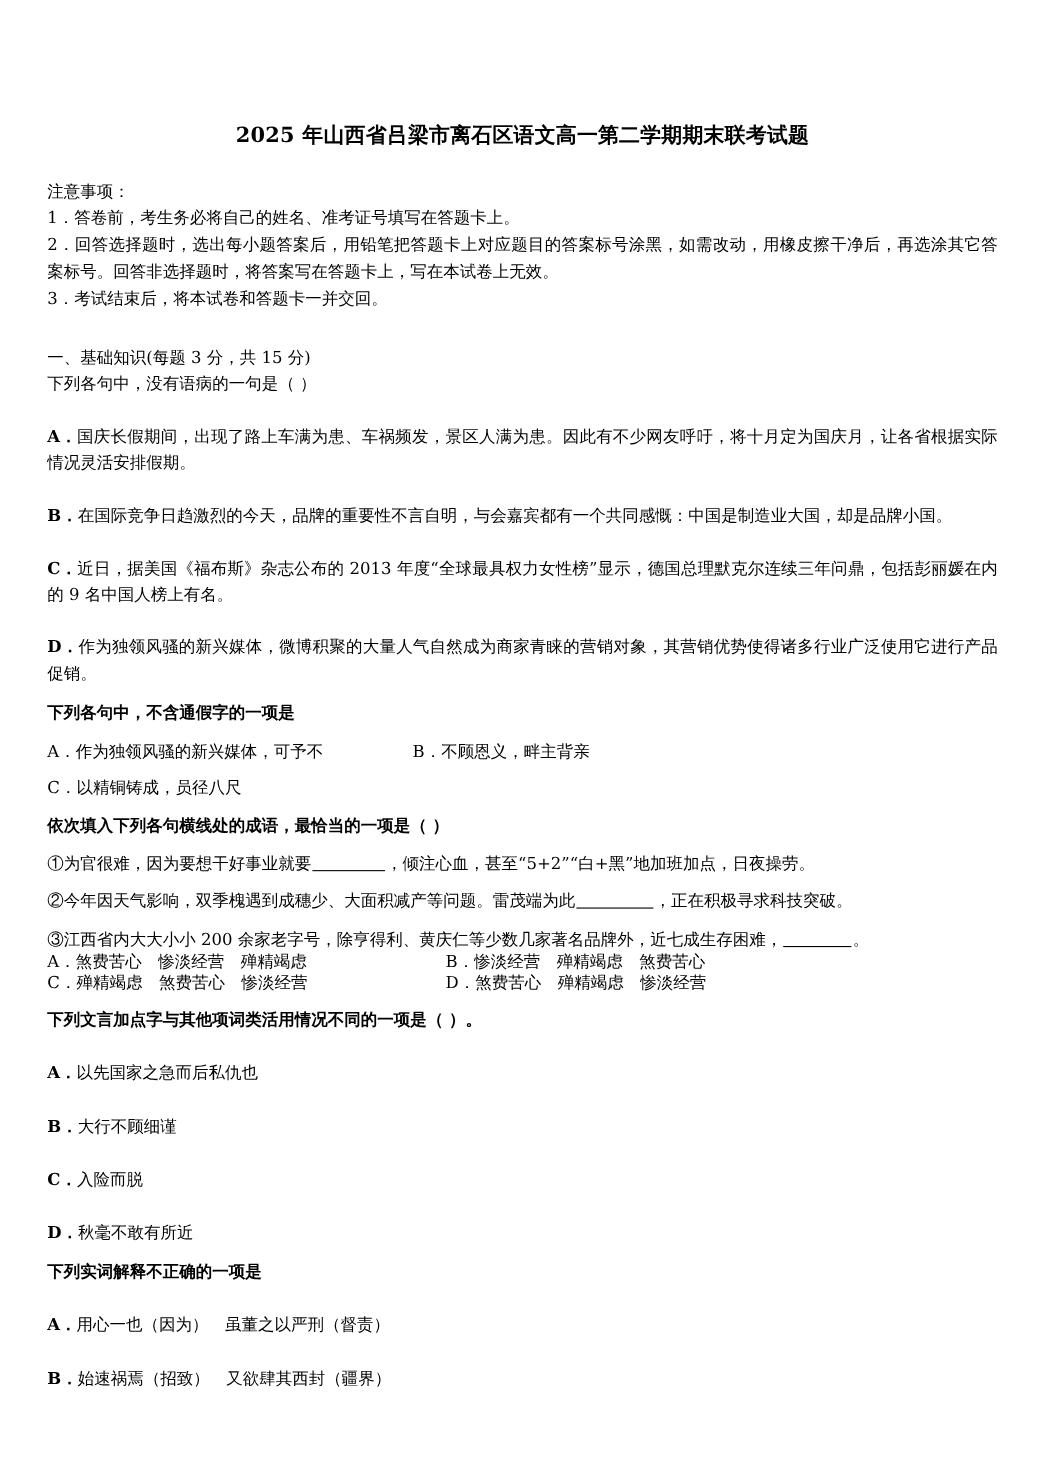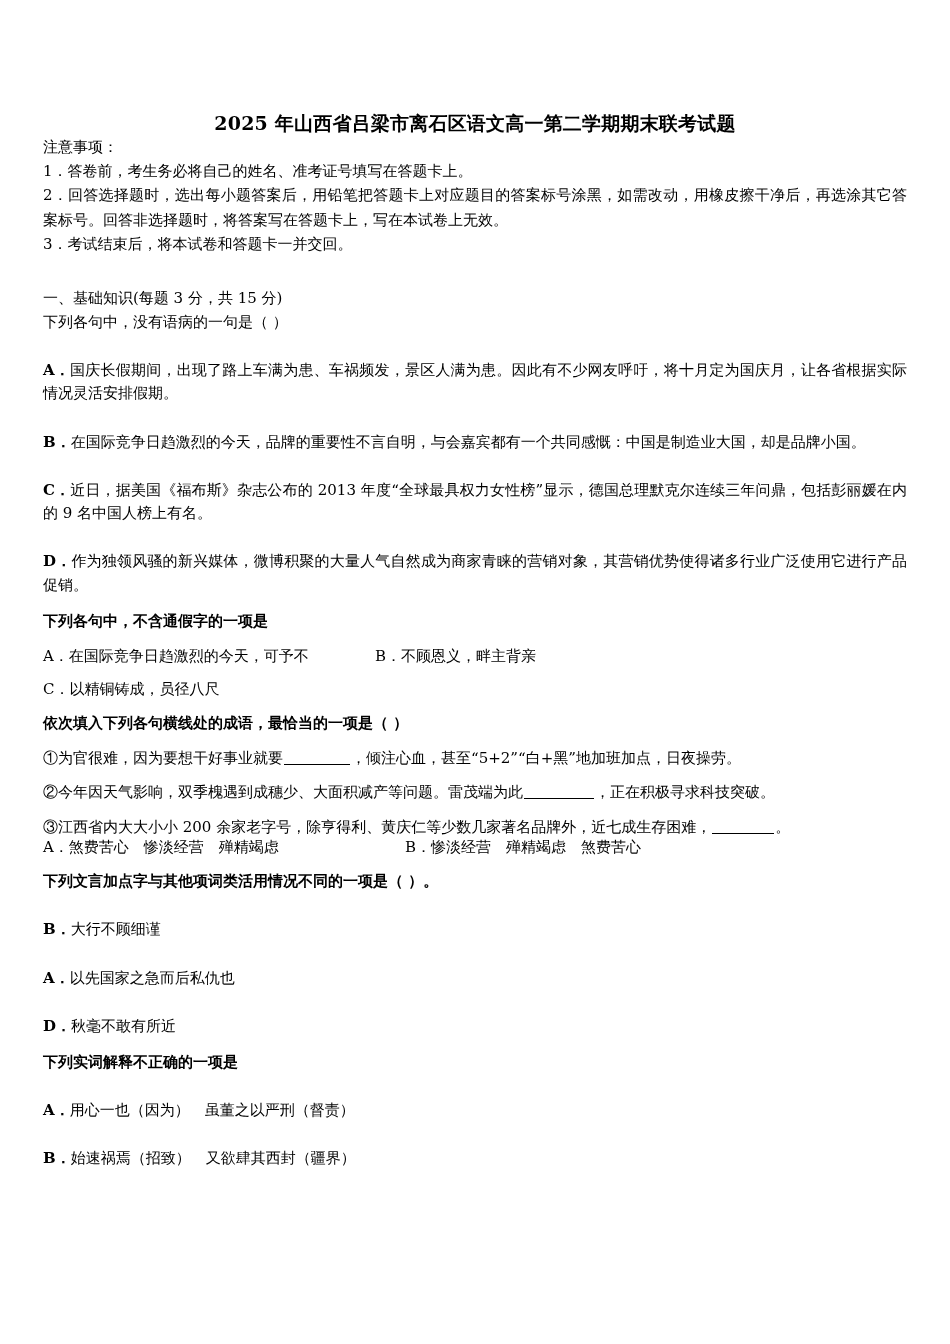--- a/index.html
+++ b/index.html
@@ -27,20 +27,21 @@
     text-align: center;
     font-size: 19px;
     font-weight: bold;
     letter-spacing: 0.2px;
     margin: 0;
     padding-top: 112px;
     line-height: 1.25;
   }
   .notice-head {
     font-size: 15px;
+    margin-top: 27px;
     line-height: 1.55;
   }
   .notice-line {
     font-size: 15px;
     line-height: 1.62;
     text-align: justify;
     text-justify: inter-ideograph;
   }
   .section-title {
     font-size: 15px;
@@ -125,42 +126,47 @@
   <div class="stem">下列各句中，没有语病的一句是（        ）</div>
 
   <div class="opt"><span class="lbl">A．</span><span>国庆长假期间，出现了路上车满为患、车祸频发，景区人满为患。因此有不少网友呼吁，将十月定为国庆月，让各省根据实际情况灵活安排假期。</span></div>
   <div class="opt"><span class="lbl">B．</span><span>在国际竞争日趋激烈的今天，品牌的重要性不言自明，与会嘉宾都有一个共同感慨：中国是制造业大国，却是品牌小国。</span></div>
   <div class="opt"><span class="lbl">C．</span><span>近日，据美国《福布斯》杂志公布的 2013 年度“全球最具权力女性榜”显示，德国总理默克尔连续三年问鼎，包括彭丽媛在内的 9 名中国人榜上有名。</span></div>
   <div class="opt"><span class="lbl">D．</span><span>作为独领风骚的新兴媒体，微博积聚的大量人气自然成为商家青睐的营销对象，其营销优势使得诸多行业广泛使用它进行产品促销。</span></div>
 
   <div class="stem stem-block">下列各句中，不含通假字的一项是</div>
 
   <div class="opt-row">
-    <div class="cell-a"><span class="lbl">A．</span><span>在国际竞争日趋激烈的今天，可予不</span></div>
+    <div class="cell-a"><span class="lbl">A．</span><span>作为独领风骚的新兴媒体，可予不</span></div>
     <div class="cell-b"><span class="lbl">B．</span><span>不顾恩义，畔主背亲</span></div>
   </div>
   <div class="opt-row">
     <div class="cell-a"><span class="lbl">C．</span><span>以精铜铸成，员径八尺</span></div>
   </div>
 
   <div class="stem stem-block">依次填入下列各句横线处的成语，最恰当的一项是（        ）</div>
 
   <div class="num-line"><span>①为官很难，因为要想干好事业就要</span><span class="blank"></span><span>，倾注心血，甚至“5+2”“白+黑”地加班加点，日夜操劳。</span></div>
   <div class="num-line"><span>②今年因天气影响，双季槐遇到成穗少、大面积减产等问题。雷茂端为此</span><span class="blank wide"></span><span>，正在积极寻求科技突破。</span></div>
   <div class="num-line"><span>③江西省内大大小小 200 余家老字号，除亨得利、黄庆仁等少数几家著名品牌外，近七成生存困难，</span><span class="blank narrow"></span><span>。</span></div>
 
   <div class="opt-row2">
     <div class="cell-a"><span class="lbl">A．</span><span>煞费苦心　惨淡经营　殚精竭虑</span></div>
     <div class="cell-b"><span class="lbl">B．</span><span>惨淡经营　殚精竭虑　煞费苦心</span></div>
   </div>
+  <div class="opt-row2">
+    <div class="cell-a"><span class="lbl">C．</span><span>殚精竭虑　煞费苦心　惨淡经营</span></div>
+    <div class="cell-b"><span class="lbl">D．</span><span>煞费苦心　殚精竭虑　惨淡经营</span></div>
+  </div>
 
   <div class="stem stem-block">下列文言加点字与其他项词类活用情况不同的一项是（        ）。</div>
 
+  <div class="opt"><span class="lbl">A．</span><span>以先国家之急而后私仇也</span></div>
   <div class="opt"><span class="lbl">B．</span><span>大行不顾细谨</span></div>
-  <div class="opt"><span class="lbl">A．</span><span>以先国家之急而后私仇也</span></div>
+  <div class="opt"><span class="lbl">C．</span><span>入险而脱</span></div>
   <div class="opt"><span class="lbl">D．</span><span>秋毫不敢有所近</span></div>
 
   <div class="stem stem-block">下列实词解释不正确的一项是</div>
 
   <div class="opt"><span class="lbl">A．</span><span>用心一也（因为）　虽董之以严刑（督责）</span></div>
   <div class="opt"><span class="lbl">B．</span><span>始速祸焉（招致）　又欲肆其西封（疆界）</span></div>
 
 </div>
 
 </body></html>

